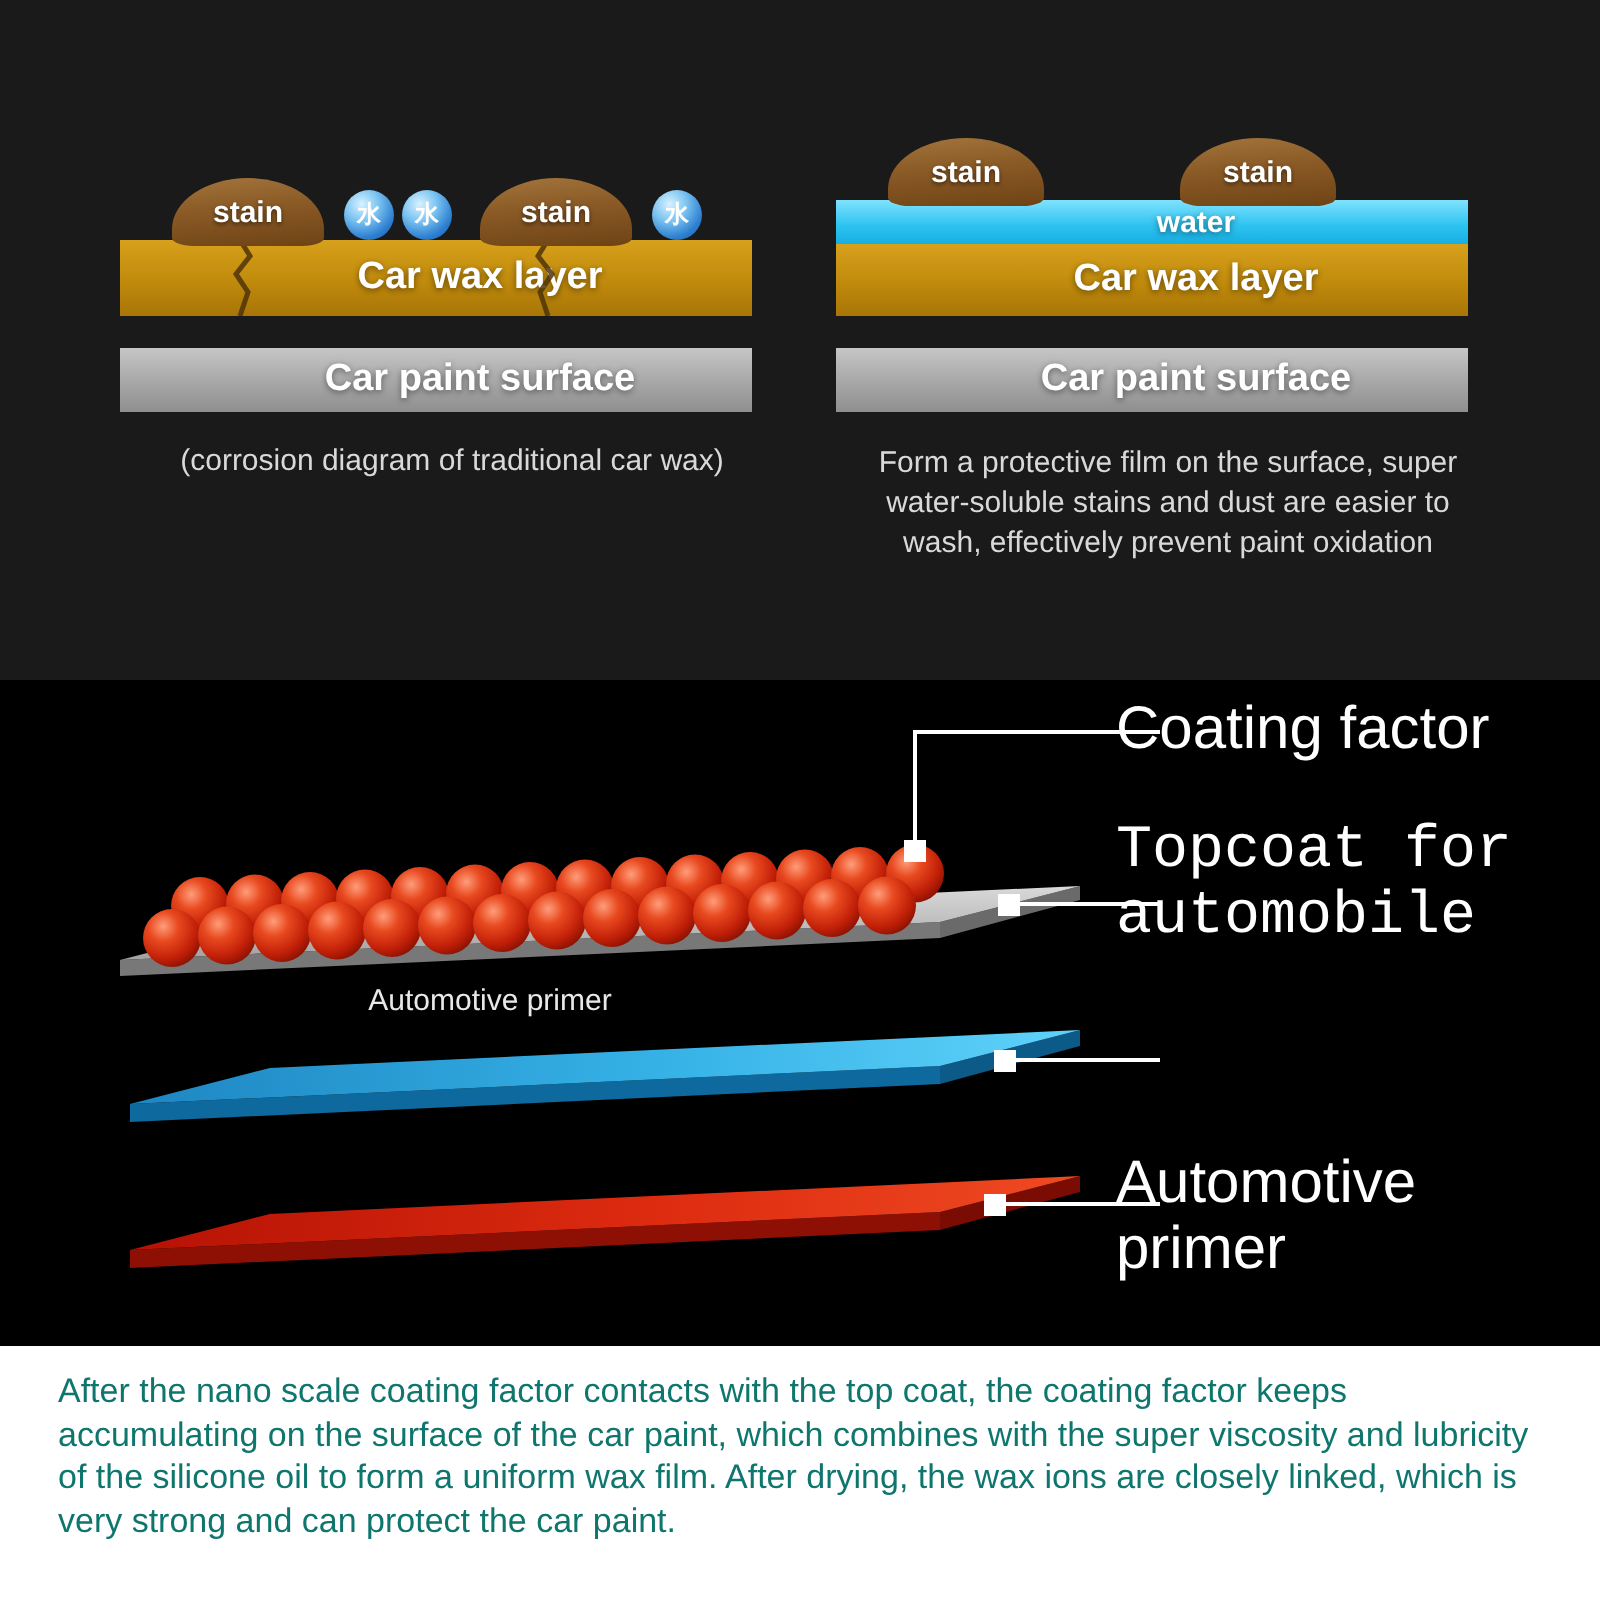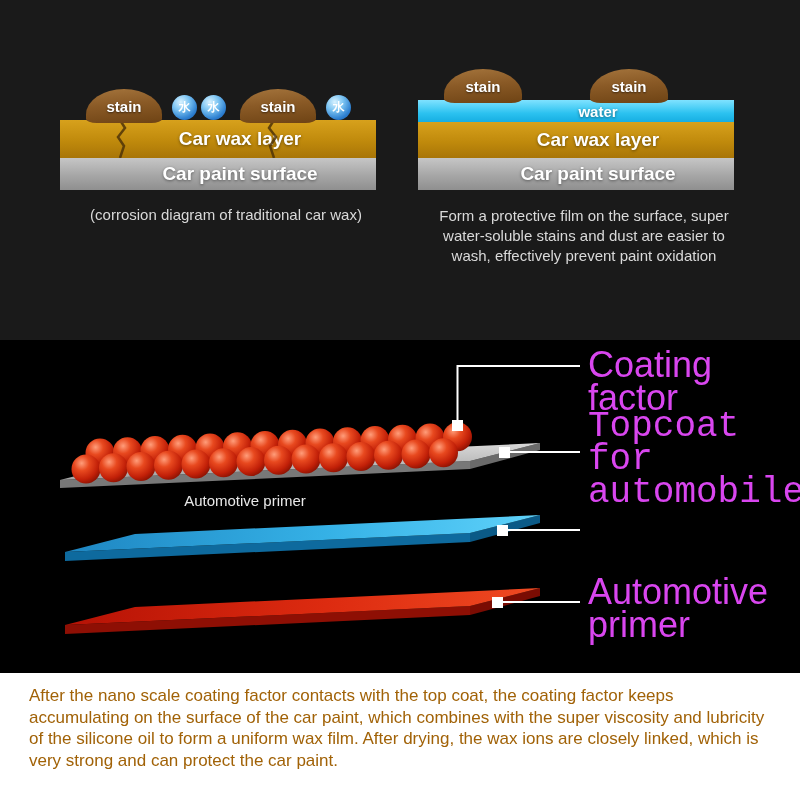--- a/index.html
+++ b/index.html
@@ -30,38 +30,38 @@
     background:radial-gradient(circle at 35% 28%, #d8f2ff 0%, #7cc4f2 35%, #2d7fd0 70%, #1858a8 100%);
     display:flex;align-items:center;justify-content:center;
     color:#fff;font-size:12px;font-weight:bold;
   }
   .layer{
     position:relative;display:flex;align-items:center;justify-content:center;
     color:#fff;font-weight:bold;font-size:19px;text-shadow:0 1px 3px rgba(0,0,0,.45);padding-left:44px;
   }
   .layer-gold{height:38px;background:linear-gradient(180deg,#d7a11c 0%,#c08a0c 55%,#a87507 100%);}
   .panel-right .layer-gold{height:36px;}
-  .layer-surface{height:32px;background:linear-gradient(180deg,#c6c6c6 0%,#a6a6a6 55%,#8f8f8f 100%);}
+  .layer-surface{height:32px;background:linear-gradient(180deg,#c6c6c6 0%,#a6a6a6 55%,#8f8f8f 100%);margin-top:16px;}
   .layer-water{height:22px;background:linear-gradient(180deg,#7fe2ff 0%,#2cc2f0 60%,#16aee2 100%);font-size:15px;}
   .cracks{position:absolute;left:0;top:0;pointer-events:none;}
   .caption{margin:16px auto 0;width:324px;text-align:center;color:#d9d9d9;font-size:15px;line-height:20px;}
   .caption-sub{margin-top:15px;}
   .panel-right .caption{}
   
   .section-middle{position:absolute;top:340px;left:0;width:800px;height:333px;background:#000;}
   .section-middle svg{position:absolute;left:0;top:0;}
-  .big-label{position:absolute;color:#d946ef;font-size:36px;line-height:33px;width:208px;left:588px;}
+  .big-label{position:absolute;color:#ffffff;font-size:30px;line-height:33px;width:208px;left:558px;}
   .lbl-coating{top:8px;}
   .lbl-topcoat{top:70px;font-family:Liberation Mono, monospace;}
   .lbl-paint{top:162px;}
   .lbl-primer{top:235px;}
   .primer-caption{position:absolute;left:150px;top:152px;width:190px;text-align:center;color:#e8e8e8;font-size:15px;}
   
   .section-bottom{position:absolute;top:673px;left:0;width:800px;height:127px;background:#ffffff;}
-  .paragraph{width:742px;margin:12px auto 0;font-size:17px;line-height:21.5px;color:#a16207;}
+  .paragraph{width:742px;margin:12px auto 0;font-size:17px;line-height:21.5px;color:#0f766e;}
 </style>
 </head>
 <body>
 
 <div class="screen">
 
   <div class="section-top">
 
     <div class="panel panel-left">
       <div class="diagram">

